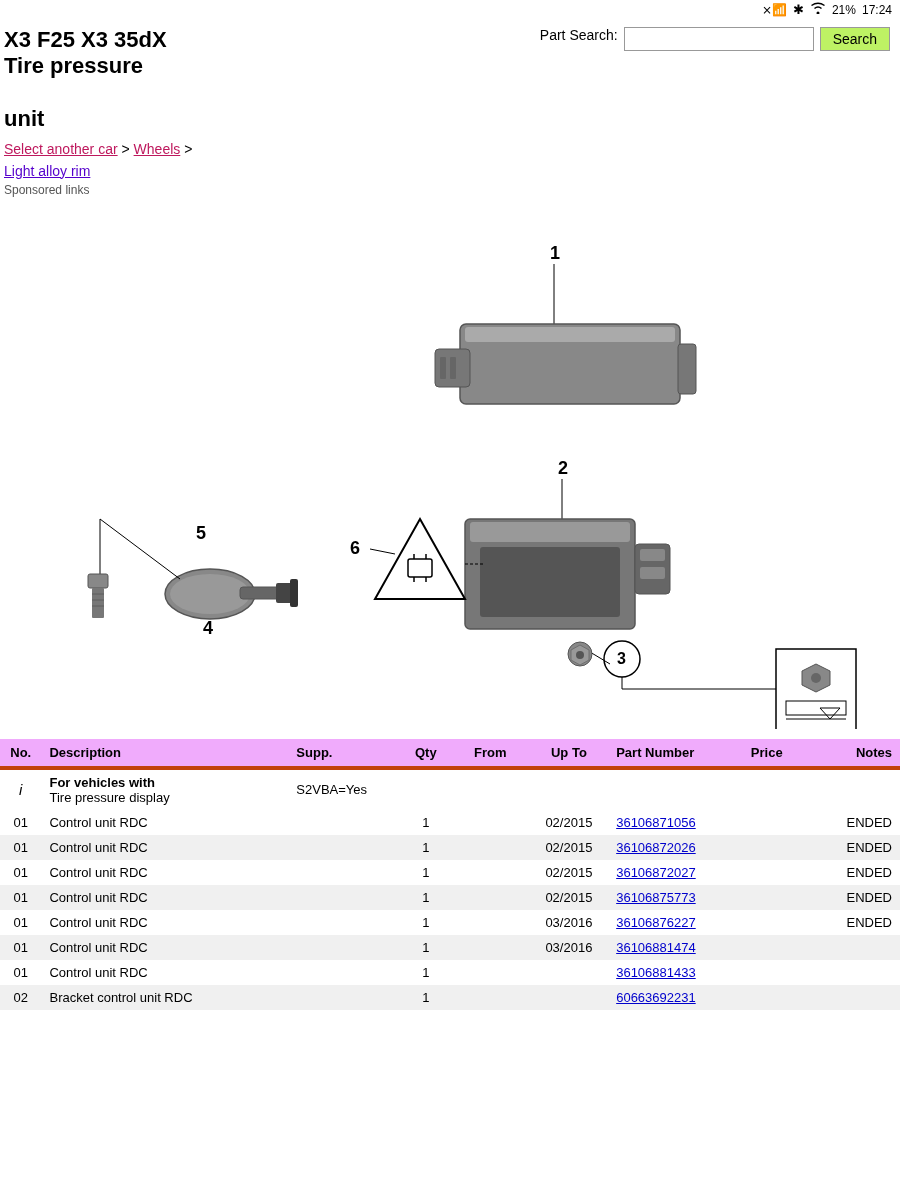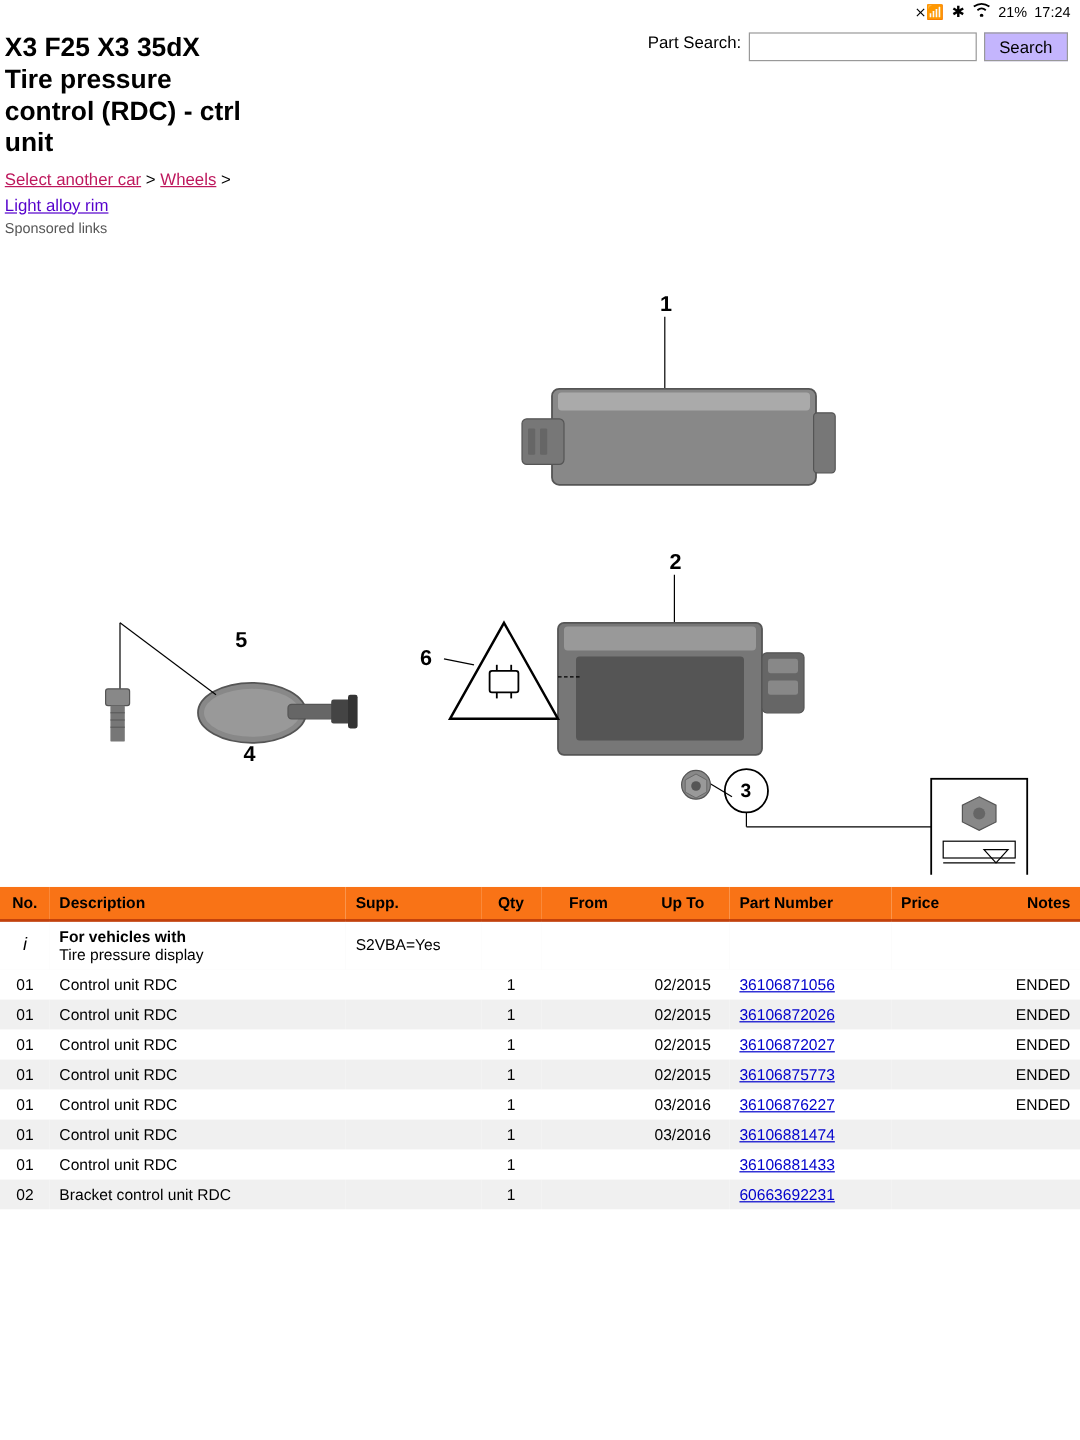--- a/index.html
+++ b/index.html
@@ -54,21 +54,21 @@
     }
     .part-search input {
       border: 1px solid #999;
       padding: 2px 6px;
       width: 190px;
       font-size: 14px;
     }
     .part-search button {
       padding: 3px 12px;
       font-size: 14px;
-      background: #c4b5fd;
+      background: #bef264;
       border: 1px solid #999;
       cursor: pointer;
     }
 
     a { color: #5500cc; text-decoration: underline; }
 
     
     .breadcrumb {
       padding: 4px 4px;
       font-size: 14px;
@@ -105,22 +105,22 @@
       position: relative;
     }
 
     
     table {
       width: 100%;
       border-collapse: collapse;
       font-size: 13px;
     }
     thead tr {
-      background: #f97316;
-      border-bottom: 2px solid #c2410c;
+      background: #f0abfc;
+      border-bottom: 4px solid #c2410c;
     }
     thead th {
       padding: 6px 8px;
       text-align: left;
       font-weight: bold;
       font-size: 13px;
     }
     tbody tr:nth-child(odd) { background: #f0f0f0; }
     tbody tr:nth-child(even) { background: #fff; }
     tbody td {
@@ -163,21 +163,21 @@
   </span>
   <span>21%</span>
   <span>17:24</span>
 </div>
 
 <div class="header">
   <div class="title-block">
     <h1>
       <span>X3 F25 X3 35dX</span><br>
       <span>Tire pressure</span><br>
-      <span>control (RDC) - ctrl</span><br>
+      <br>
       <span>unit</span>
     </h1>
   </div>
   <div class="header-right">
     <div class="part-search">
       <label>Part Search:</label>
       <input type="text" value="" style="">
       <button>Search</button>
     </div>
   </div>

